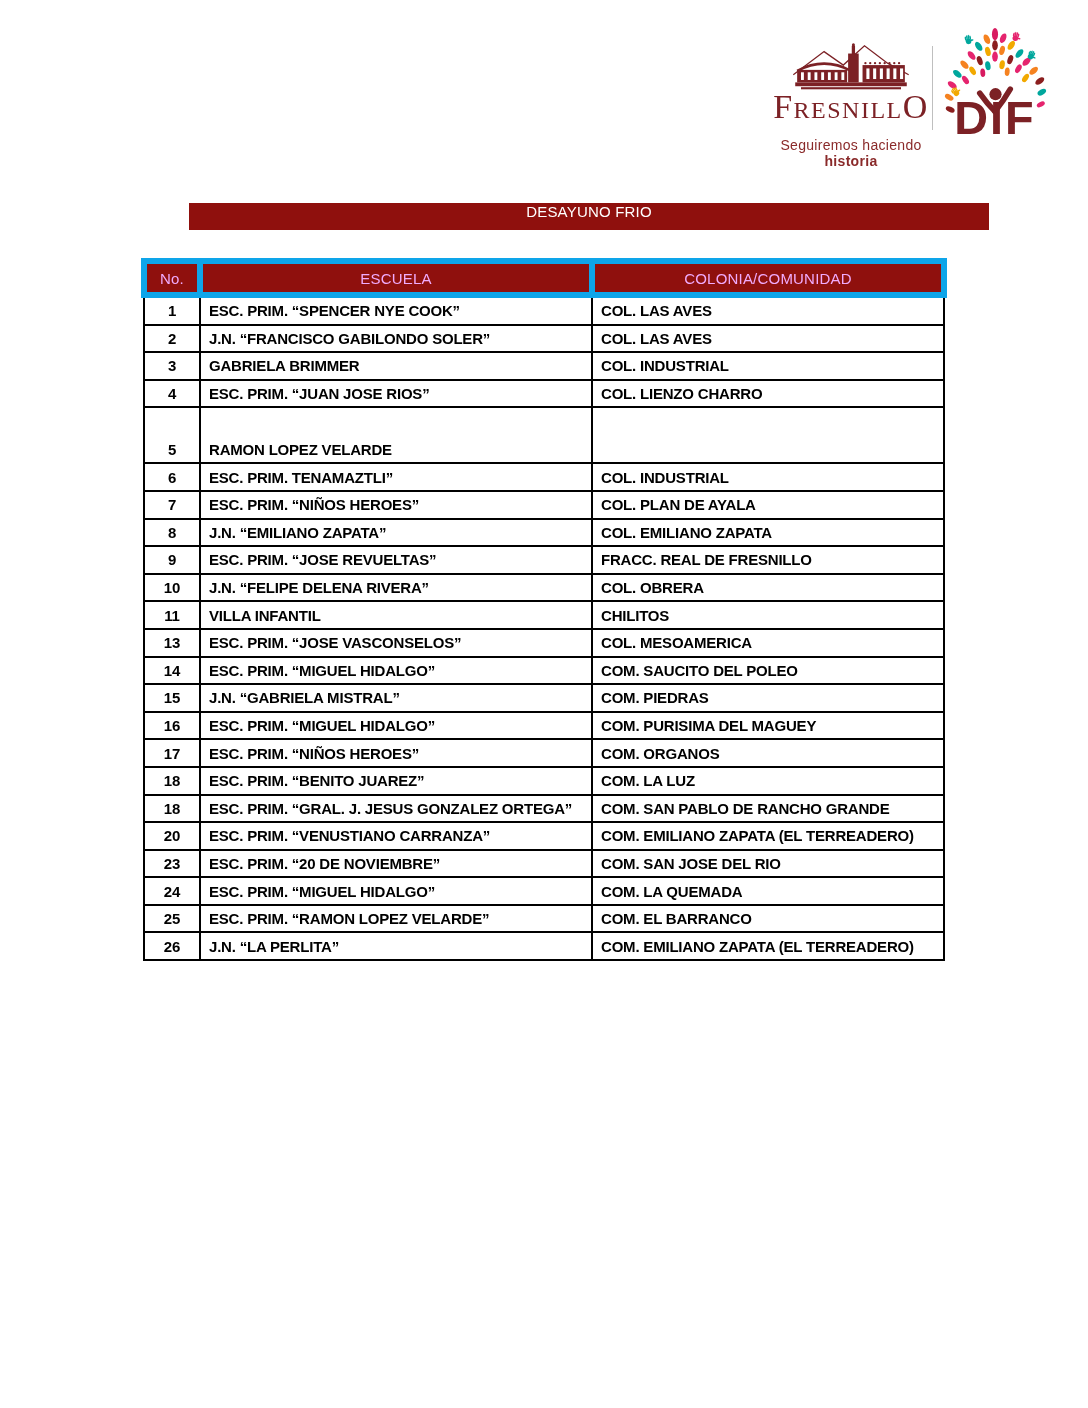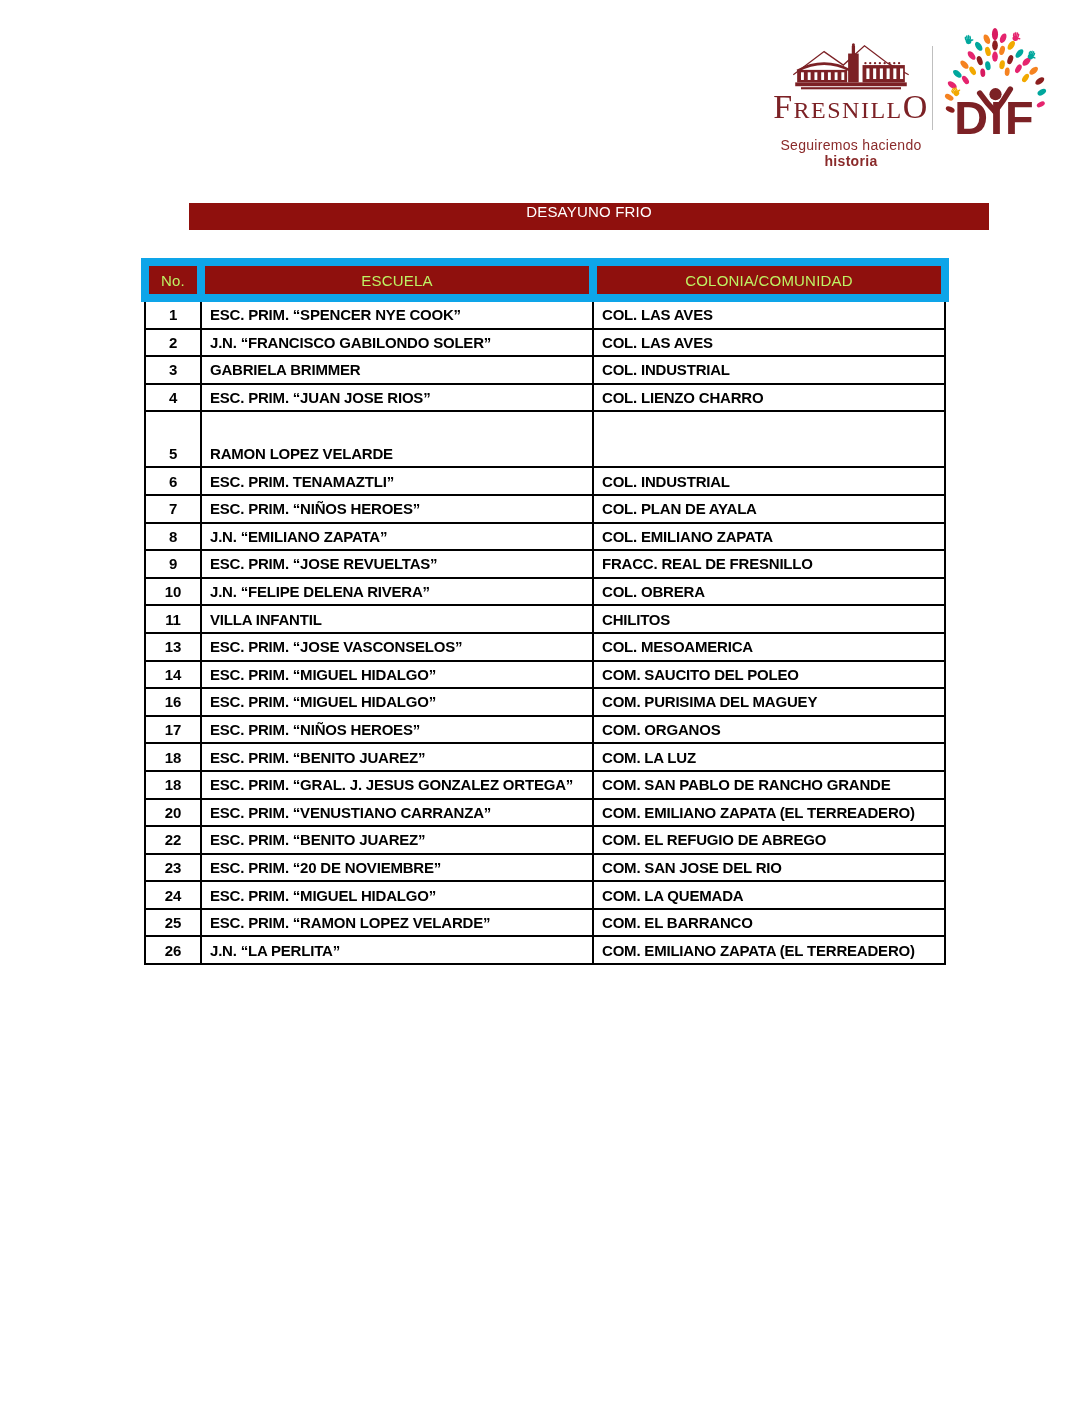--- a/index.html
+++ b/index.html
@@ -25,22 +25,22 @@
   }
   
   table.schools{
     position:absolute;left:141px;top:258px;width:800px;
     border-collapse:collapse;table-layout:fixed;
   }
   table.schools col.c-no{width:56px;}
   table.schools col.c-esc{width:392px;}
   table.schools col.c-col{width:352px;}
   table.schools th{
-    background:#8F100D;color:#bef264;font-weight:400;font-size:15px;
-    height:26px;border:8px solid #0ea5e9;text-align:center;letter-spacing:.2px;
+    background:#8F100D;color:#f0abfc;font-weight:400;font-size:15px;
+    height:26px;border:6px solid #0ea5e9;text-align:center;letter-spacing:.2px;
   }
   table.schools td{
     border:2px solid #000;color:#000;font-weight:700;font-size:15px;
     letter-spacing:-0.2px;height:25.6px;padding:0 2px 0 8px;
     white-space:nowrap;overflow:hidden;vertical-align:middle;
   }
   table.schools td.no-cell{text-align:center;padding:0;}
   table.schools tr.tall td{height:50px;vertical-align:bottom;padding-bottom:4px;}
 </style>
 </head>
@@ -246,20 +246,25 @@
           <td class="no-cell">13</td>
           <td>ESC. PRIM. “JOSE VASCONSELOS”</td>
           <td>COL. MESOAMERICA</td>
         </tr>
         <tr>
           <td class="no-cell">14</td>
           <td>ESC. PRIM. “MIGUEL HIDALGO”</td>
           <td>COM. SAUCITO DEL POLEO</td>
         </tr>
         <tr>
+          <td class="no-cell">15</td>
+          <td>J.N. “GABRIELA MISTRAL”</td>
+          <td>COM. PIEDRAS</td>
+        </tr>
+        <tr>
           <td class="no-cell">16</td>
           <td>ESC. PRIM. “MIGUEL HIDALGO”</td>
           <td>COM. PURISIMA DEL MAGUEY</td>
         </tr>
         <tr>
           <td class="no-cell">17</td>
           <td>ESC. PRIM. “NIÑOS HEROES”</td>
           <td>COM. ORGANOS</td>
         </tr>
         <tr>
@@ -271,25 +276,20 @@
           <td class="no-cell">18</td>
           <td>ESC. PRIM. “GRAL. J. JESUS GONZALEZ ORTEGA”</td>
           <td>COM. SAN PABLO DE RANCHO GRANDE</td>
         </tr>
         <tr>
           <td class="no-cell">20</td>
           <td>ESC. PRIM. “VENUSTIANO CARRANZA”</td>
           <td>COM. EMILIANO ZAPATA (EL TERREADERO)</td>
         </tr>
         <tr>
-          <td class="no-cell">22</td>
-          <td>ESC. PRIM. “BENITO JUAREZ”</td>
-          <td>COM. EL REFUGIO DE ABREGO</td>
-        </tr>
-        <tr>
           <td class="no-cell">23</td>
           <td>ESC. PRIM. “20 DE NOVIEMBRE”</td>
           <td>COM. SAN JOSE DEL RIO</td>
         </tr>
         <tr>
           <td class="no-cell">24</td>
           <td>ESC. PRIM. “MIGUEL HIDALGO”</td>
           <td>COM. LA QUEMADA</td>
         </tr>
         <tr>

